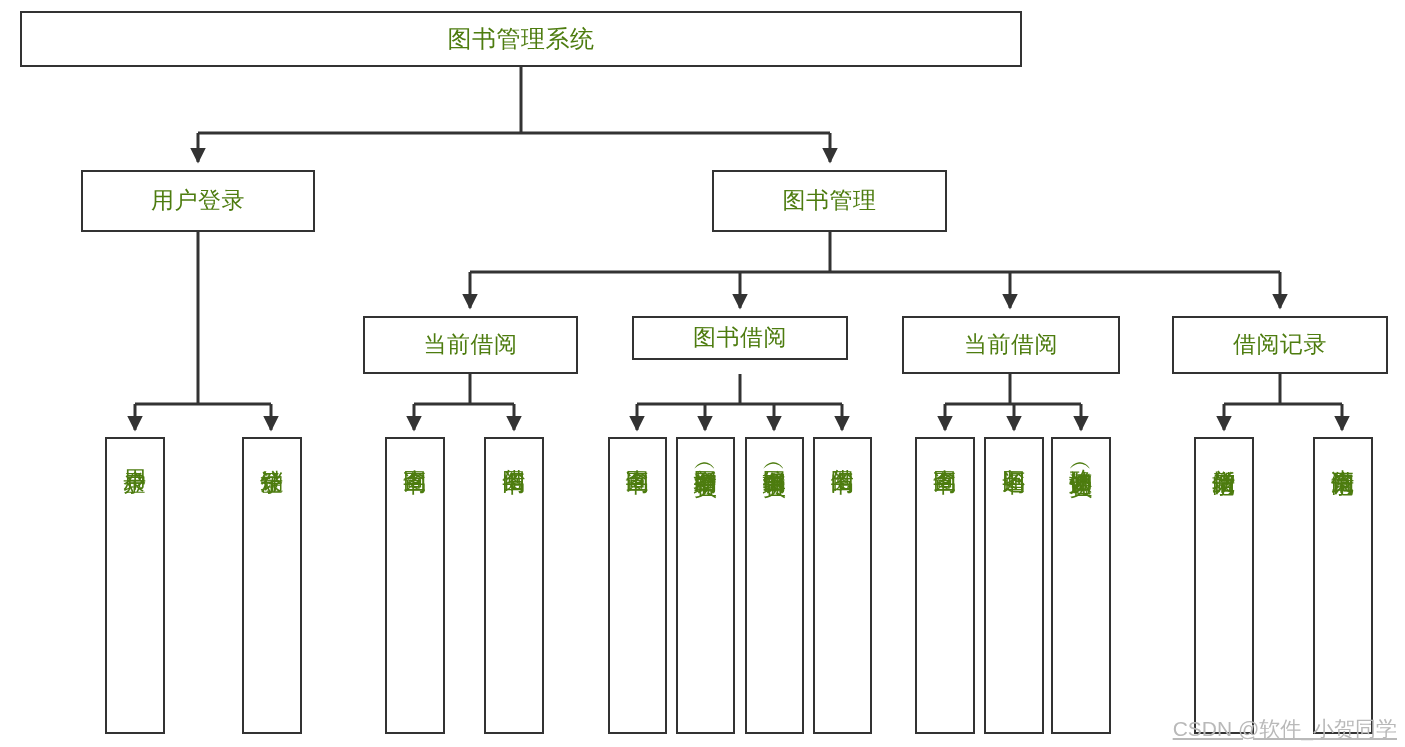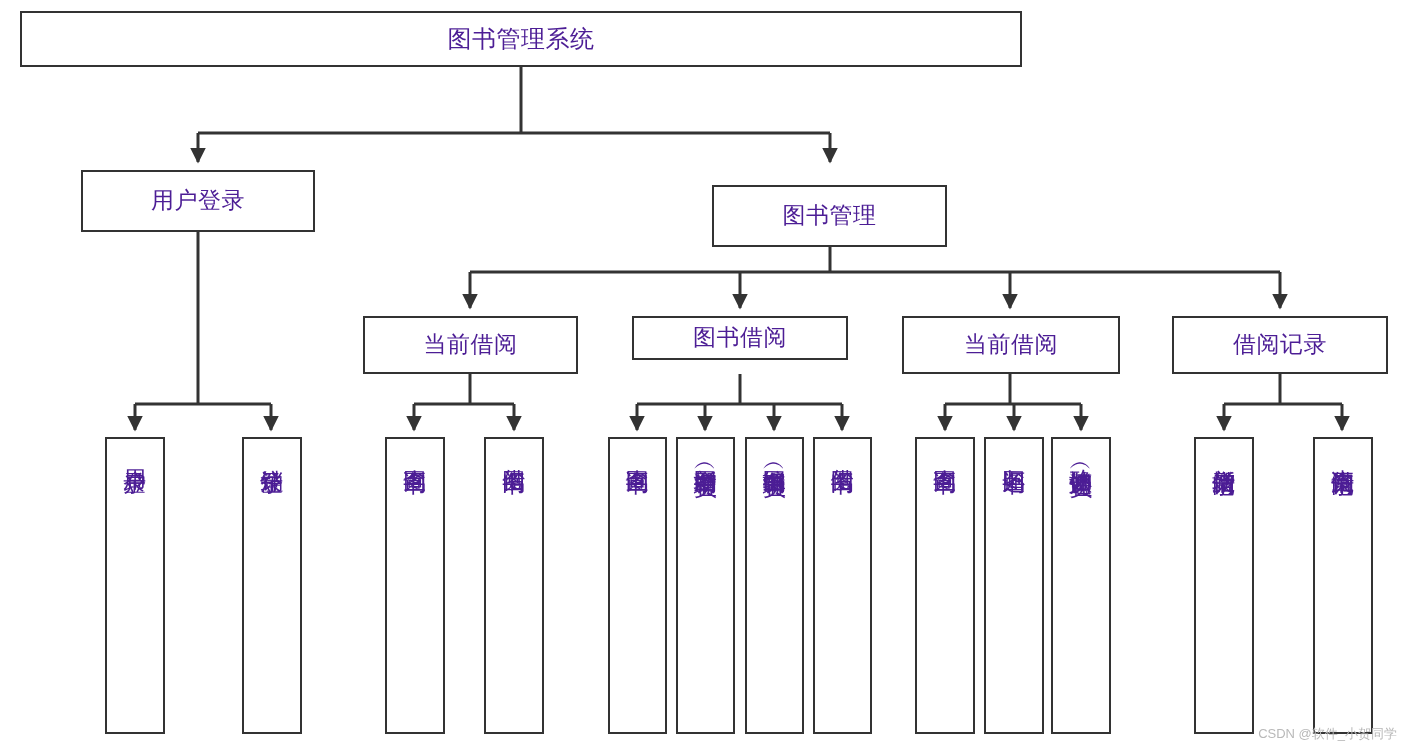--- a/index.html
+++ b/index.html
@@ -25,21 +25,21 @@
     pointer-events: none;
   }
   .node {
     position: absolute;
     box-sizing: border-box;
     background: #ffffff;
     border: 2px solid #333333;
     display: flex;
     align-items: center;
     justify-content: center;
-    color: #4c1d95;
+    color: #4d7c0f;
     z-index: 2;
   }
   .node-label {
     display: block;
     text-align: center;
     line-height: 1.18;
     letter-spacing: 0.5px;
     white-space: nowrap;
   }
   
@@ -57,25 +57,26 @@
     writing-mode: vertical-rl;
     text-orientation: upright;
     font-size: 23px;
     line-height: 1.06;
     letter-spacing: 1px;
   }
   #watermark {
     position: absolute;
     right: 8px;
     bottom: 4px;
-    font-size: 13px;
+    font-size: 21px;
     color: #b9b9b9;
     white-space: nowrap;
     z-index: 3;
     font-family: "Liberation Sans", "DejaVu Sans", sans-serif;
+    text-decoration: underline;
   }
 </style>
 </head>
 <body>
 
 <div id="canvas">
 
   <svg id="wires" viewBox="0 0 1405 747" xmlns="http://www.w3.org/2000/svg">
     <defs>
       <marker id="arrow" viewBox="0 0 10 10" refX="9" refY="5" markerWidth="5.2" markerHeight="5.2" orient="auto-start-reverse">
@@ -126,21 +127,21 @@
     </g>
   </svg>
 
   <div class="node h root" style="left:20px; top:11px; width:1002px; height:56px;">
     <span class="node-label">图书管理系统</span>
   </div>
 
   <div class="node h" style="left:81px; top:170px; width:234px; height:62px;">
     <span class="node-label">用户登录</span>
   </div>
-  <div class="node h" style="left:712px; top:170px; width:235px; height:62px;margin-top:15px;">
+  <div class="node h" style="left:712px; top:170px; width:235px; height:62px;">
     <span class="node-label">图书管理</span>
   </div>
 
   <div class="node h" style="left:363px; top:316px; width:215px; height:58px;">
     <span class="node-label">当前借阅</span>
   </div>
   <div class="node h" style="left:632px; top:316px; width:216px; height:44px;">
     <span class="node-label">图书借阅</span>
   </div>
   <div class="node h" style="left:902px; top:316px; width:218px; height:58px;">

